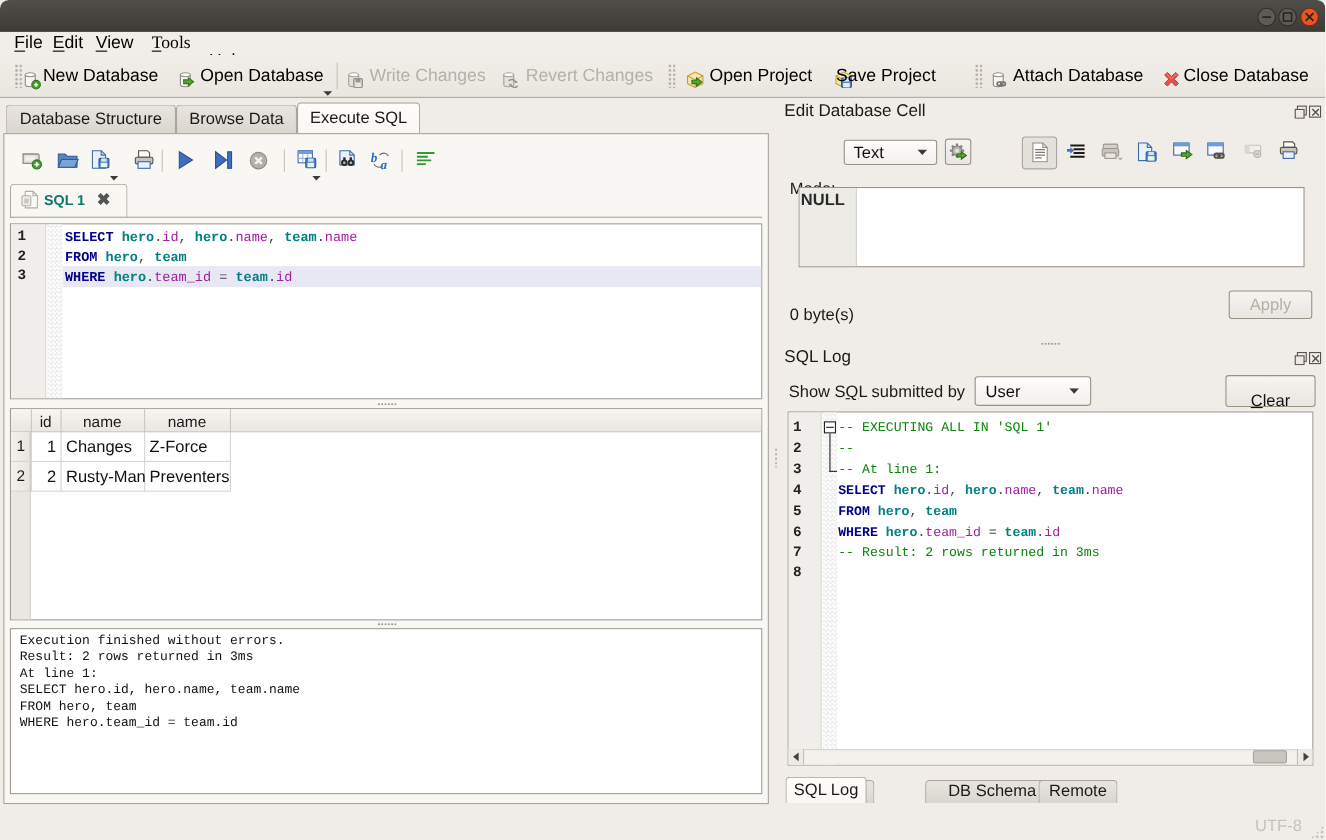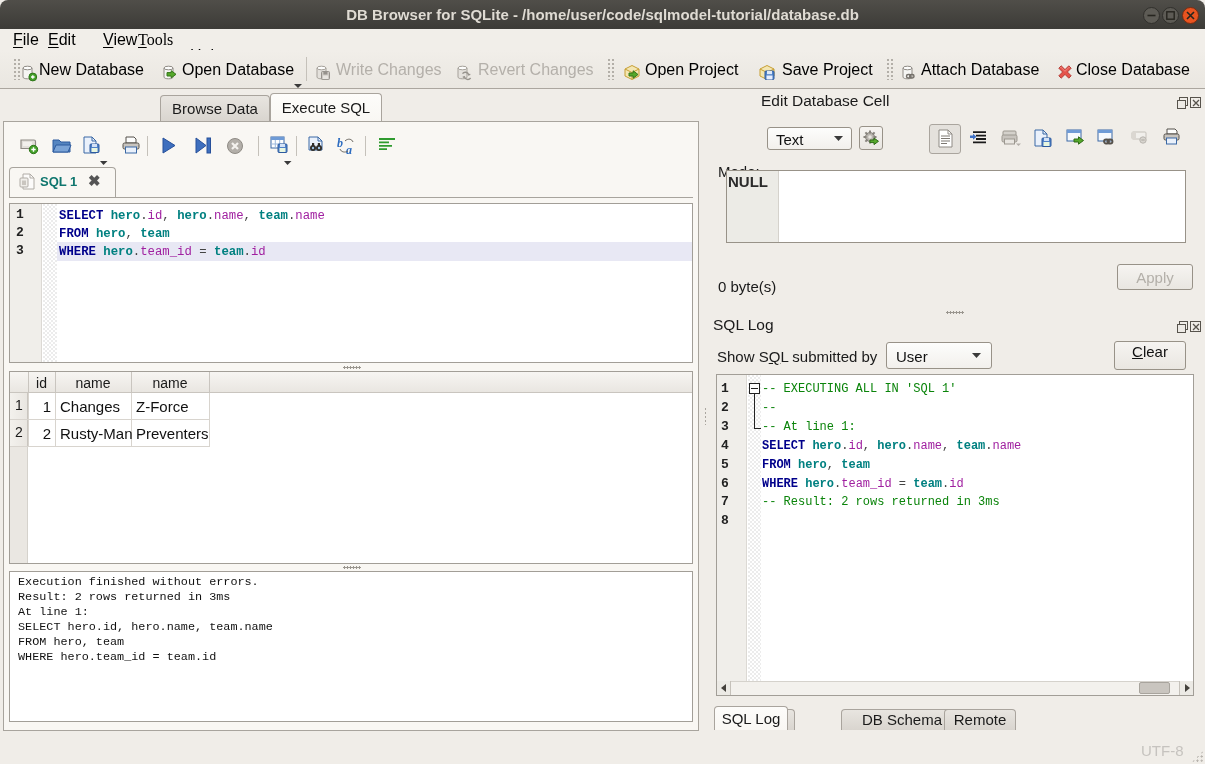--- a/index.html
+++ b/index.html
@@ -32,35 +32,34 @@
 .cmt{color:#0a840a;}
 .thdr{font-size:14px;color:#1a1a1a;text-align:center;}
 .tcell{font-size:15px;color:#111;}
 .dlabel{font-size:15px;color:#1a1a1a;}
 .combo{background:linear-gradient(#fdfdfc,#f2f0ec);border:1px solid #989288;border-radius:3px;font-size:15px;color:#111;}
 .btn{background:linear-gradient(#f6f4f1,#e9e6e1);border:1px solid #989288;border-radius:3px;font-size:15px;text-align:center;}
 </style></head><body>
 <div id="win">
 
 <div class="abs" id="titlebar"></div>
-<div class="abs" id="title">DB Browser for SQLite - /home/user/code/sqlmodel-tutorial/database.db</div>
 <div class="abs winbtn" style="left:1143px;background:#5d5b55;border:1px solid #302f2b;"><svg width="15" height="15">
         <path d="M3.5 7.5h8" stroke="#26251f" stroke-width="1.6"></path>
       </svg></div>
 <div class="abs winbtn" style="left:1162px;background:#5d5b55;border:1px solid #302f2b;"><svg width="15" height="15">
         <rect x="3.8" y="3.8" width="7.4" height="7.4" fill="none" stroke="#26251f" stroke-width="1.4"></rect>
       </svg></div>
 <div class="abs winbtn" style="left:1182px;background:#ea5420;border:1px solid #772c12;"><svg width="15" height="15">
         <path d="M4 4l7 7M11 4l-7 7" stroke="#26251f" stroke-width="1.6"></path>
       </svg></div>
 
 <div class="abs" id="menubar"></div>
 <div class="abs menuitem" style="left:13px;top:31px;"><u>F</u>ile</div>
 <div class="abs menuitem" style="left:48px;top:31px;"><u>E</u>dit</div>
-<div class="abs menuitem" style="left:87px;top:31px;margin-left:16px;"><u>V</u>iew</div>
+<div class="abs menuitem" style="left:87px;top:31px;"><u>V</u>iew</div>
 <div class="abs menuitem" style="left:138px;top:31px;font-family:Liberation Serif, serif;"><u>T</u>ools</div>
 <div class="abs menuitem" style="left:190px;top:47px;"><u>H</u>elp</div>
 
 <div class="abs" id="toolbar"></div>
 <div class="abs handle" style="left:13px;"></div>
 <div class="abs" style="left:21px;top:64px;" id="ic-newdb"><svg width="17" height="18" viewBox="0 0 17 18">
         <path d="M2 4v9c0 1.2 2 1.8 4.5 1.8S11 14.2 11 13V4" fill="#f5f5f3" stroke="#8f8b85"></path>
         <ellipse cx="6.5" cy="4" rx="4.5" ry="1.8" fill="#fdfdfc" stroke="#8f8b85"></ellipse>
         <circle cx="11.8" cy="13" r="3.9" fill="#44a029" stroke="#2e7519"></circle>
         <path d="M11.8 11.2v3.6M10 13h3.6" stroke="#fff" stroke-width="1.3"></path>
@@ -97,37 +96,38 @@
         <path d="M7 10h4.2V7.8l4.8 3.7-4.8 3.7v-2.2H7z" fill="#55a82b" stroke="#35761a"></path>
       </svg></div>
 <div class="abs tbtext" style="left:645px;">Open Project</div>
 <div class="abs" style="left:757px;top:63px;" id="ic-saveproj"><svg width="20" height="19">
         <path d="M3 6l7-3.5L17 6v7l-7 3.5L3 13z" fill="#f3e6b2" stroke="#c79f33"></path>
         <path d="M3 6l7 3.5L17 6M10 9.5V16" fill="none" stroke="#c79f33"></path>
         <rect x="8" y="8" width="9" height="8.5" rx="1" fill="#4f81c8" stroke="#2c5a9e"></rect>
         <rect x="10" y="8" width="5" height="3.2" fill="#dce8f8"></rect>
         <rect x="9.5" y="12.5" width="6" height="4" fill="#e8eefc"></rect>
       </svg></div>
-<div class="abs tbtext" style="left:782px;text-align:center;">Save Project</div>
+<div class="abs tbtext" style="left:760px;text-align:center;">Save Project</div>
 <div class="abs handle" style="left:886px;"></div>
 <div class="abs" style="left:901px;top:64px;" id="ic-attach"><svg width="17" height="18" viewBox="0 0 17 18">
         <path d="M2 4v9c0 1.2 2 1.8 4.5 1.8S11 14.2 11 13V4" fill="#f5f5f3" stroke="#8f8b85"></path>
         <ellipse cx="6.5" cy="4" rx="4.5" ry="1.8" fill="#fdfdfc" stroke="#8f8b85"></ellipse>
         <g stroke="#75716b" stroke-width="1.5" fill="none">
           <rect x="5.5" y="10.5" width="4.4" height="3.4" rx="1.7"></rect>
           <rect x="8.6" y="10.5" width="4.4" height="3.4" rx="1.7"></rect>
         </g>
       </svg></div>
 <div class="abs tbtext" style="left:921px;">Attach Database</div>
 <div class="abs" style="left:1056px;top:63px;" id="ic-closedb"><svg width="18" height="18">
         <path d="M2.8 5.2L5.2 2.8l3.8 3.8 3.8-3.8 2.4 2.4-3.8 3.8 3.8 3.8-2.4 2.4-3.8-3.8-3.8 3.8-2.4-2.4 3.8-3.8z" fill="#e5534b" stroke="#b03a33" stroke-width="0.9"></path>
         <path d="M4.2 4.9l.7-.7 4.1 4.1 4.1-4.1.7.7" fill="none" stroke="#f2928c" stroke-width="0.8"></path>
       </svg></div>
 <div class="abs tbtext" style="left:1076px;">Close Database</div>
 
+<div class="abs mtab" style="left:5px;width:155px;">Database Structure</div>
 <div class="abs mtab" style="left:160px;width:110px;">Browse Data</div>
 <div class="abs mtab active" style="left:270px;width:112px;">Execute SQL</div>
 
 <div class="abs" id="pane"></div>
 
 <div class="abs" style="left:18px;top:136px;"><svg width="22" height="20">
         <path d="M3 4h13c1 0 1.5.5 1.5 1.5V11c0 1-.5 1.5-1.5 1.5H3z" fill="#e3e0db" stroke="#8f8b85" stroke-width="1.2"></path>
         <rect x="5" y="6" width="9" height="4" fill="#f2f0ec"></rect>
         <circle cx="15.5" cy="13.5" r="4.2" fill="#44a029" stroke="#2e7519"></circle>
         <path d="M15.5 11.3v4.4M13.3 13.5h4.4" stroke="#fff" stroke-width="1.4"></path>
@@ -247,21 +247,21 @@
 <div class="abs" style="left:343px;top:566px;width:18px;height:3px;background-image:radial-gradient(circle,#9a968f 1px,transparent 1.2px);background-size:3px 3px;"></div>
 
 <div class="abs frame" style="left:9px;top:571px;width:684px;height:151px;"></div>
 <div class="abs mono" style="left:18px;top:575px;font-size:11.8px;line-height:15.1px;color:#111;white-space:pre;">Execution finished without errors.
 Result: 2 rows returned in 3ms
 At line 1:
 SELECT hero.id, hero.name, team.name
 FROM hero, team
 WHERE hero.team_id = team.id</div>
 
-<div class="abs dlabel" style="left:713px;top:92px;font-size:15.5px;margin-left:48px;">Edit Database Cell</div>
+<div class="abs dlabel" style="left:713px;top:92px;font-size:15.5px;">Edit Database Cell</div>
 <div class="abs" style="left:1176px;top:95px;" id="dock-float1"><svg width="13" height="13">
         <rect x="3.5" y="1.5" width="8" height="8" fill="none" stroke="#57534c"></rect>
         <rect x="1.5" y="4.5" width="8" height="8" fill="#edeae5" stroke="#57534c"></rect>
       </svg></div>
 <div class="abs" style="left:1189px;top:95px;"><svg width="13" height="13">
         <rect x="1.5" y="1.5" width="10" height="10" fill="none" stroke="#57534c"></rect>
         <path d="M4 4l6 6M10 4l-6 6" stroke="#57534c" stroke-width="1.3"></path>
       </svg></div>
 <div class="abs dlabel" style="left:718px;top:131px;margin-top:32px;">Mode:</div>
 <div class="abs combo" style="left:767px;top:127px;width:85px;height:23px;">
@@ -345,21 +345,21 @@
         <rect x="1.5" y="1.5" width="10" height="10" fill="none" stroke="#57534c"></rect>
         <path d="M4 4l6 6M10 4l-6 6" stroke="#57534c" stroke-width="1.3"></path>
       </svg></div>
 <div class="abs dlabel" style="left:717px;top:348px;">Show S<u>Q</u>L submitted by</div>
 <div class="abs combo" style="left:886px;top:342px;width:106px;height:27px;">
       <span style="position:absolute;left:9px;top:5px;">User</span>
       <svg style="position:absolute;right:9px;top:10px;" width="10" height="7">
         <path d="M0 0l4.5 5L9 0z" fill="#3a3a3a"></path>
       </svg>
     </div>
-<div class="abs btn" style="left:1114px;top:341px;width:72px;height:29px;color:#111;padding-top:1px;"><u>C</u>lear</div>
+<div class="abs btn" style="left:1114px;top:341px;width:82px;height:29px;color:#111;padding-top:14px;"><u>C</u>lear</div>
 
 <div class="abs frame" style="left:716px;top:374px;width:478px;height:322px;"></div>
 <div class="abs" style="left:717px;top:375px;width:30px;height:320px;background:#f0eeea;border-right:1px solid #dcd9d4;"></div>
 <div class="abs" style="left:748px;top:375px;width:13px;height:320px;background:repeating-conic-gradient(#fff 0% 25%,#ececec 0% 50%) 0 0/4px 4px;"></div>
 <div class="abs mono" style="left:717px;top:380px;width:26px;font-size:13px;line-height:18.9px;font-weight:bold;color:#222;padding-left:4px;">1<br>2<br>3<br>4<br>5<br>6<br>7<br>8</div>
 <div class="abs" style="left:754px;top:394px;width:1px;height:35px;background:#222;"></div>
 <div class="abs" style="left:754px;top:428px;width:7px;height:1px;background:#222;"></div>
 <div class="abs" style="left:749px;top:383px;width:11px;height:11px;background:#fff;border:1px solid #222;"></div>
 <div class="abs" style="left:751px;top:388px;width:7px;height:1px;background:#222;"></div>
 <div class="abs mono" style="left:762px;top:380px;font-size:12px;line-height:18.9px;white-space:pre;"><span class="cmt">-- EXECUTING ALL IN 'SQL 1'</span>

